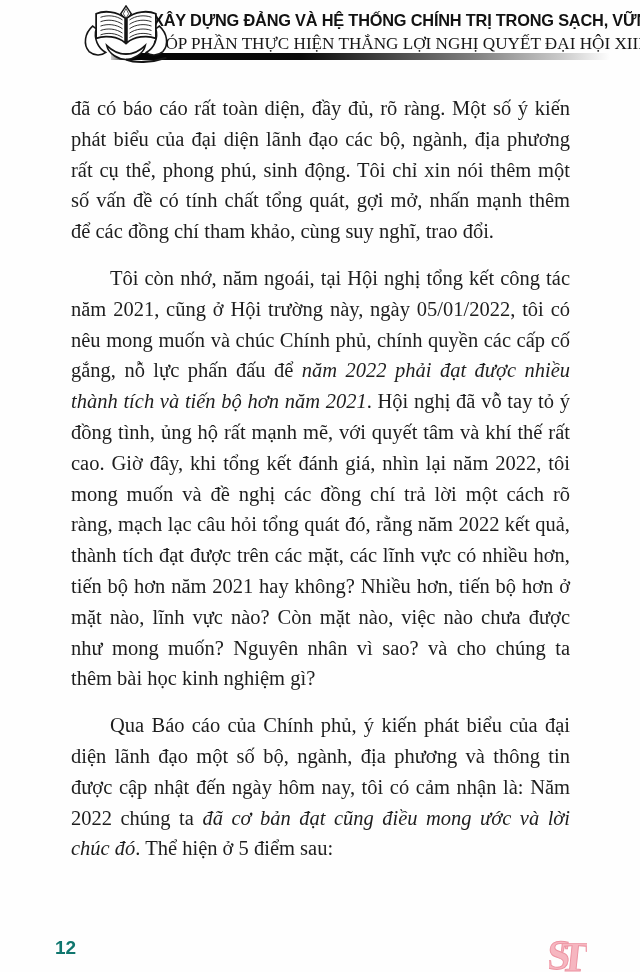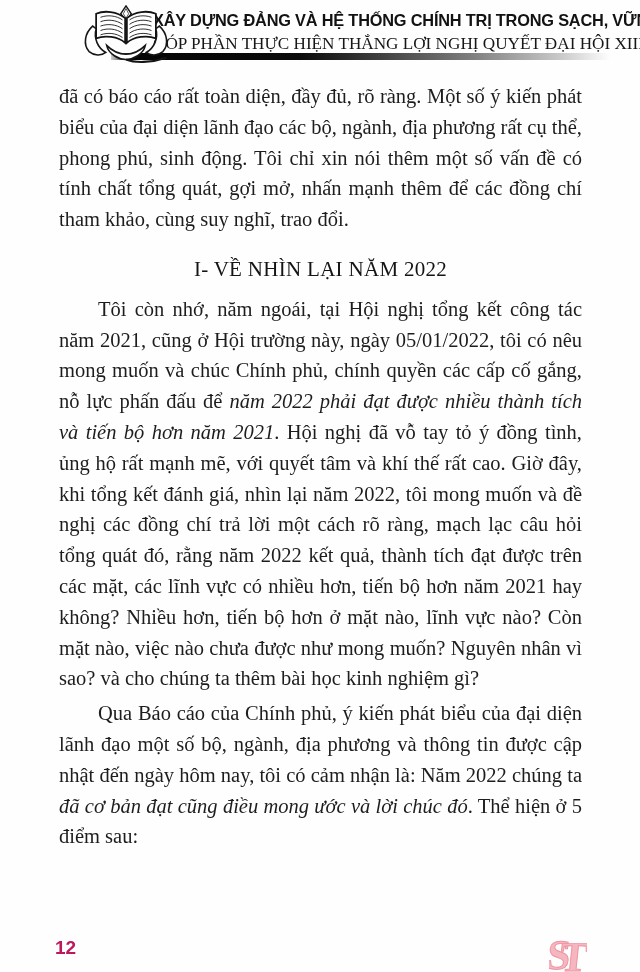--- a/index.html
+++ b/index.html
@@ -42,37 +42,37 @@
       #7d7d7d 72%, #c9c9c9 90%, rgba(255,255,255,0) 100%);
     border-radius: 0 4px 4px 0;
   }
 
   
   .page-body {
     position: absolute; left: 55px; top: 77px; width: 531px;
     font-size: 20.5px; line-height: 30.8px;
     text-align: justify;
   }
-  .para { margin: 4px; }
+  .para { margin: 16px; }
   .para.indent { text-indent: 39px; }
   .italic { font-style: italic; }
   .section-heading {
     text-align: center;
     font-size: 21px;
     letter-spacing: 0.3px;
     color: #141414;
     margin: 19px 0 9px 0;
     text-indent: 0;
   }
 
   
   .page-number {
     position: absolute; left: 55px; bottom: 13px;
     font-family: "Liberation Sans", sans-serif;
-    font-weight: bold; font-size: 19px; color: #be185d;
+    font-weight: bold; font-size: 19px; color: #0f766e;
   }
   .st-logo { position: absolute; right: 53px; bottom: -6px; width: 38px; height: 50px; }
 </style>
 </head>
 <body>
 
 <div class="header">
 
   <svg class="header-logo" viewBox="0 0 100 66" fill="none" xmlns="http://www.w3.org/2000/svg">
 
@@ -96,21 +96,20 @@
   <div class="header-text">
     <div class="header-line1">XÂY DỰNG ĐẢNG VÀ HỆ THỐNG CHÍNH TRỊ TRONG SẠCH, VỮNG MẠNH,</div>
     <div class="header-line2">GÓP PHẦN THỰC HIỆN THẮNG LỢI NGHỊ QUYẾT ĐẠI HỘI XIII CỦA ĐẢNG</div>
   </div>
 
   <div class="header-bar"></div>
 </div>
 
 <div class="page-body">
     <p class="para"><span>đã có báo cáo rất toàn diện, đầy đủ, rõ ràng. Một số ý kiến phát biểu của đại diện lãnh đạo các bộ, ngành, địa phương rất cụ thể, phong phú, sinh động. Tôi chỉ xin nói thêm một số vấn đề có tính chất tổng quát, gợi mở, nhấn mạnh thêm để các đồng chí tham khảo, cùng suy nghĩ, trao đổi.</span></p>
-    <div class="section-heading">I- VỀ NHÌN LẠI NĂM 2022</div>
     <p class="para indent"><span>Tôi còn nhớ, năm ngoái, tại Hội nghị tổng kết công tác năm 2021, cũng ở Hội trường này, ngày 05/01/2022, tôi có nêu mong muốn và chúc Chính phủ, chính quyền các cấp cố gắng, nỗ lực phấn đấu để </span><span class="italic">năm 2022 phải đạt được nhiều thành tích và tiến bộ hơn năm 2021</span><span>. Hội nghị đã vỗ tay tỏ ý đồng tình, ủng hộ rất mạnh mẽ, với quyết tâm và khí thế rất cao. Giờ đây, khi tổng kết đánh giá, nhìn lại năm 2022, tôi mong muốn và đề nghị các đồng chí trả lời một cách rõ ràng, mạch lạc câu hỏi tổng quát đó, rằng năm 2022 kết quả, thành tích đạt được trên các mặt, các lĩnh vực có nhiều hơn, tiến bộ hơn năm 2021 hay không? Nhiều hơn, tiến bộ hơn ở mặt nào, lĩnh vực nào? Còn mặt nào, việc nào chưa được như mong muốn? Nguyên nhân vì sao? và cho chúng ta thêm bài học kinh nghiệm gì?</span></p>
     <p class="para indent"><span>Qua Báo cáo của Chính phủ, ý kiến phát biểu của đại diện lãnh đạo một số bộ, ngành, địa phương và thông tin được cập nhật đến ngày hôm nay, tôi có cảm nhận là: Năm 2022 chúng ta </span><span class="italic">đã cơ bản đạt cũng điều mong ước và lời chúc đó</span><span>. Thể hiện ở 5 điểm sau:</span></p>
   </div>
 
 <div class="page-number">12</div>
 
 <svg class="st-logo" viewBox="0 0 40 50" xmlns="http://www.w3.org/2000/svg">
   <g transform="skewX(-6)">
     <text x="1" y="42" font-family="Liberation Serif, serif" font-weight="bold" font-size="44" fill="#f6b6c0" stroke="#ec93a1" stroke-width="1">S</text>
     <text x="15" y="44" font-family="Liberation Serif, serif" font-weight="bold" font-size="44" fill="#f6b6c0" stroke="#ec93a1" stroke-width="1">T</text>

